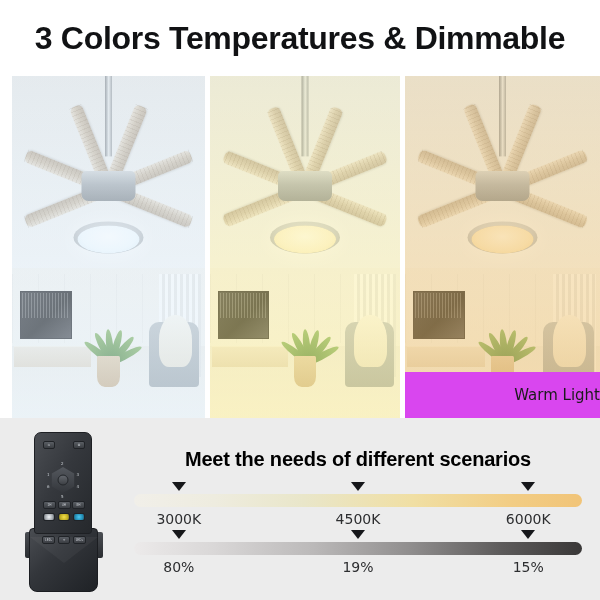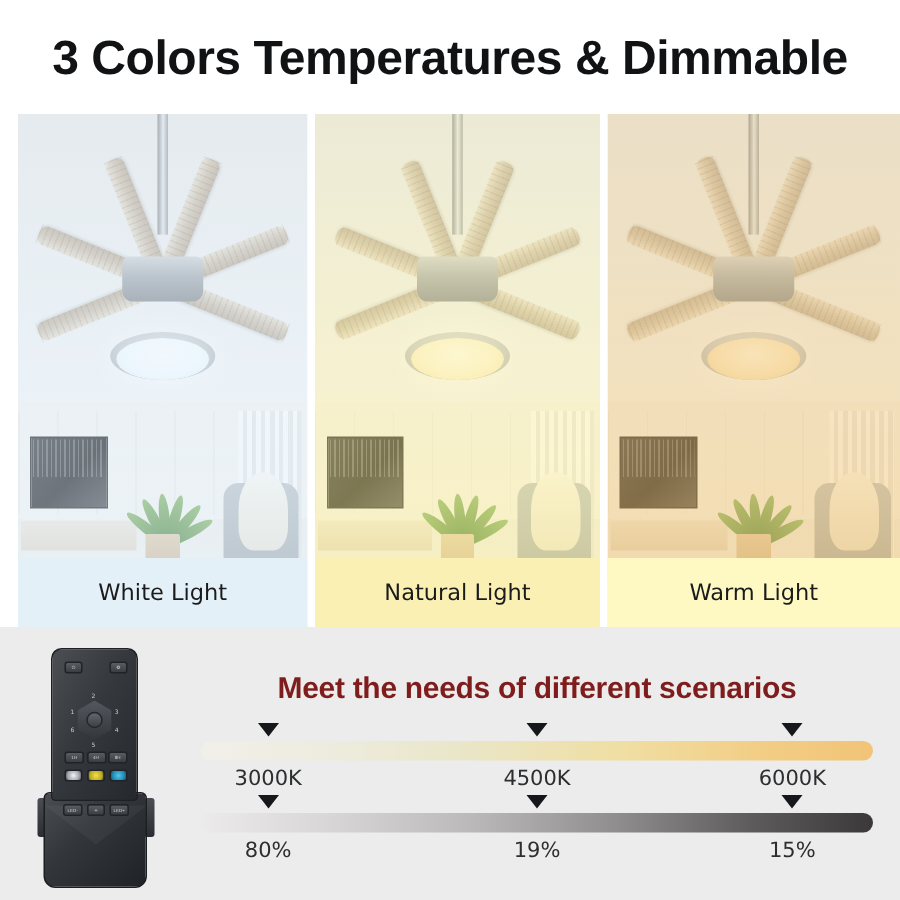--- a/index.html
+++ b/index.html
@@ -180,37 +180,37 @@
     height:46px;
     display:flex; align-items:center; justify-content:center;
   }
   .caption-text {
     font-size:15px;
     color:#1b1b1b;
     font-family:"DejaVu Sans", sans-serif;
   }
   .p-white .caption { background:#e4f0f8; }
   .p-natural .caption { background:#faf0b4; }
-  .p-warm .caption { background:#fef9c3; }
+  .p-warm .caption { background:#d946ef;justify-content:flex-end; }
 
   
   .bottom {
     position:absolute;
     top:418px; left:0;
     width:600px; height:182px;
     background:#ececec;
   }
   .bottom-title {
     position:absolute;
     left:128px; top:30px;
     width:460px;
     text-align:center;
     font-size:20px;
     font-weight:bold;
-    color:#7f1d1d;
+    color:#000000;
     letter-spacing:-0.2px;
   }
 
   
   .remote { position:absolute; left:28px; top:14px; width:72px; height:160px; }
   .remote-top {
     position:absolute; left:6px; top:0;
     width:58px; height:102px;
     background:linear-gradient(120deg,#4b4e53 0%,#35383d 45%,#25282c 100%);
     border-radius:7px 7px 3px 3px;
@@ -343,23 +343,20 @@
         <div class="blade" style="transform:rotate(-22deg)"></div>
         <div class="blade" style="transform:rotate(22deg)"></div>
         <div class="blade" style="transform:rotate(248deg)"></div>
         <div class="blade" style="transform:rotate(292deg)"></div>
         <div class="motor"></div>
         <div class="globe-ring"></div>
         <div class="light-globe"></div>
       </div>
       <div class="tint"></div>
     </div>
-    <div class="caption">
-      <span class="caption-text">White Light</span>
-    </div>
   </div>
 
   <div class="panel p-natural">
     <div class="scene">
       <div class="ceiling"></div>
       <div class="wall"></div>
       <div class="wall-panel-lines"></div>
       <div class="floor"></div>
       <div class="tv"></div>
       <div class="console"></div>
@@ -383,23 +380,20 @@
         <div class="blade" style="transform:rotate(-22deg)"></div>
         <div class="blade" style="transform:rotate(22deg)"></div>
         <div class="blade" style="transform:rotate(248deg)"></div>
         <div class="blade" style="transform:rotate(292deg)"></div>
         <div class="motor"></div>
         <div class="globe-ring"></div>
         <div class="light-globe"></div>
       </div>
       <div class="tint"></div>
     </div>
-    <div class="caption">
-      <span class="caption-text">Natural Light</span>
-    </div>
   </div>
 
   <div class="panel p-warm">
     <div class="scene">
       <div class="ceiling"></div>
       <div class="wall"></div>
       <div class="wall-panel-lines"></div>
       <div class="floor"></div>
       <div class="tv"></div>
       <div class="console"></div>

